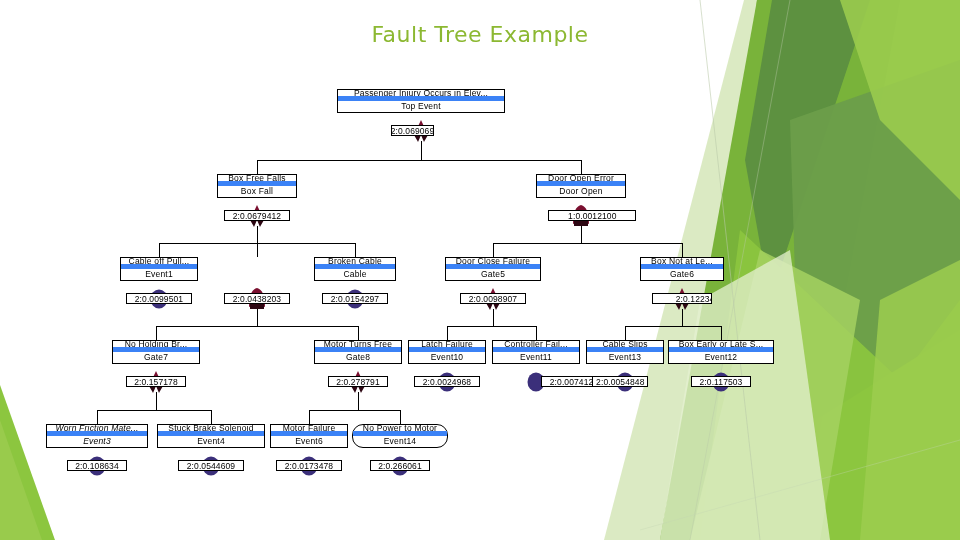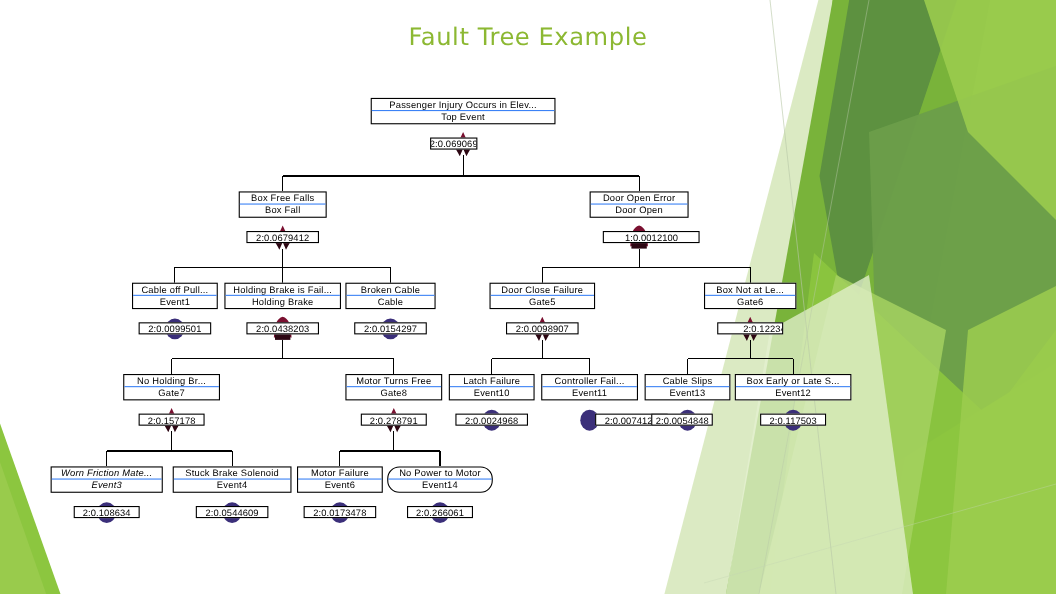--- a/index.html
+++ b/index.html
@@ -42,21 +42,21 @@
     z-index:5;
   }
   .node .nrow{
     height:11px;
     display:flex;align-items:center;justify-content:center;
     white-space:nowrap;overflow:hidden;
     padding:0 2px;
     box-sizing:border-box;
     letter-spacing:0.2px;
   }
-  .node .nrow.top{border-bottom:1px solid #3b82f6;}
+  .node .nrow.top{border-bottom:5px solid #3b82f6;}
 
   .gate{
     position:absolute;
     width:22px;height:24px;
     z-index:6;
     pointer-events:none;
   }
   .gate svg{display:block;width:22px;height:24px;}
 
   .val{
@@ -171,24 +171,20 @@
       <div class="node" style="left: 120px; top: 257px; width: 78px;">
         <div class="nrow top">Cable off Pull...</div>
         <div class="nrow">Event1</div>
       </div>
       <div class="gate" style="left: 148px; top: 286.5px;">
         <svg viewBox="0 0 22 24">
           <ellipse cx="11" cy="12" rx="8.5" ry="9.5" fill="#3b2f7a"></ellipse>
         </svg>
       </div>
       <div class="val" style="left: 126.3px; top: 293px; width: 65.4px;">2:0.0099501</div>
-      <div class="node" style="left: 204px; top: 257px; width: 106px;">
-        <div class="nrow top">Holding Brake is Fail...</div>
-        <div class="nrow">Holding Brake</div>
-      </div>
       <div class="gate" style="left: 246px; top: 286.5px;">
         <svg viewBox="0 0 22 24">
           <path d="M3 20 Q3 3 11 1 Q19 3 19 20 Q11 16 3 20 Z" fill="#7a1030"></path>
           <rect x="4" y="16" width="14" height="6" fill="#2d0713"></rect>
         </svg>
       </div>
       <div class="val" style="left: 224.3px; top: 293px; width: 65.4px;">2:0.0438203</div>
       <div class="node" style="left: 314px; top: 257px; width: 82px;">
         <div class="nrow top">Broken Cable</div>
         <div class="nrow">Cable</div>

